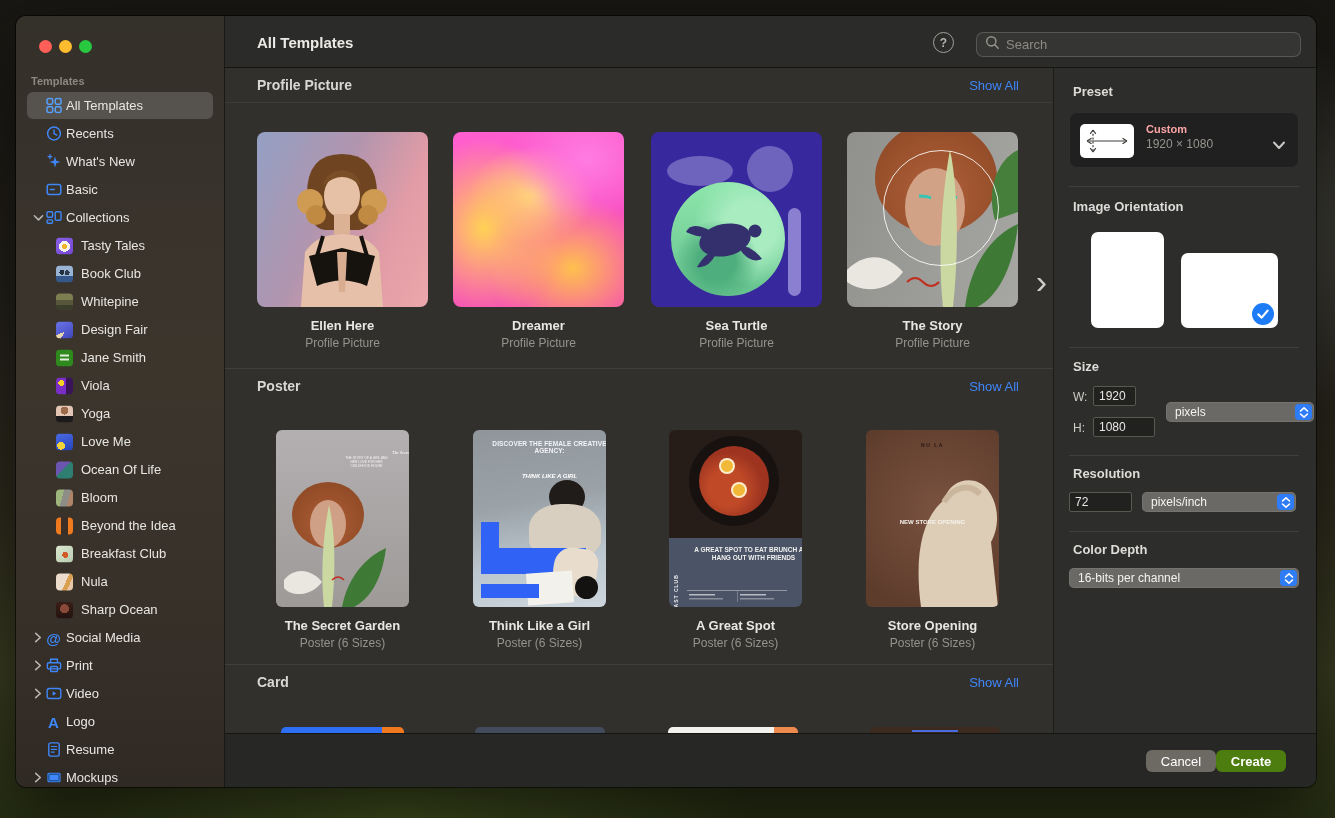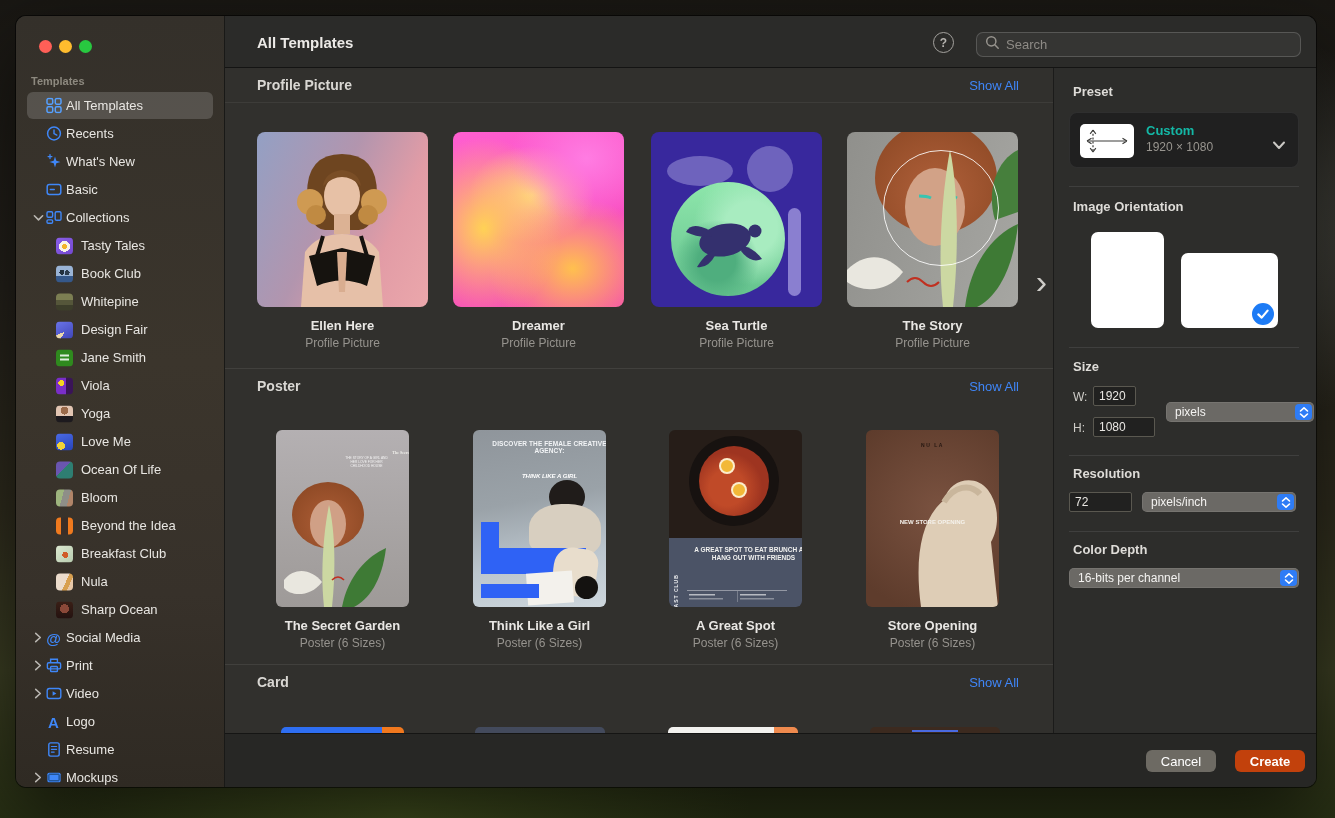--- a/index.html
+++ b/index.html
@@ -165,21 +165,21 @@
     background:#2d2d2b; border-left:1px solid #1b1b1a;
   }
   .p-label { position:absolute; left:19px; font-size:13px; font-weight:bold; color:#dedcd8; }
   .p-div { position:absolute; left:15px; width:230px; border-top:1px solid rgba(255,255,255,0.09); }
   .preset-btn {
     position:absolute; left:15px; top:44px; width:230px; height:56px; border-radius:8px;
     background:#202020; border:1px solid rgba(255,255,255,0.07); cursor:default;
   }
   .preset-ic { position:absolute; left:10px; top:11px; width:54px; height:34px; background:#fff; border-radius:5px; }
   .preset-txt { position:absolute; left:76px; top:10px; }
-  .preset-name { font-size:13px; font-weight:bold; color:#14b8a6; }
+  .preset-name { font-size:11px; font-weight:bold; color:#fca5a5; }
   .preset-dims { font-size:12px; color:#98958f; margin-top:2px; }
   .preset-chev { position:absolute; right:12px; top:23px; }
   .orient { position:absolute; background:#fff; border-radius:7px; cursor:default; }
   .or-port { left:37px; top:164px; width:73px; height:96px; }
   .or-land { left:127px; top:185px; width:97px; height:75px; }
   .or-check { position:absolute; right:4px; bottom:3px; width:22px; height:22px; }
   .fld {
     position:absolute; height:20px; background:#212120; border:1px solid #5a5850; border-radius:2px;
     color:#e9e7e3; font-size:12px; padding:0 5px; font-family:"Liberation Sans",sans-serif; outline:none;
   }
@@ -193,21 +193,21 @@
   .popup-cap { position:absolute; right:2px; top:2px; width:17px; height:16px; border-radius:4px; background:#2e7cf6;
     display:flex; align-items:center; justify-content:center; }
   
   .footer {
     position:absolute; left:209px; top:717px; width:1091px; height:54px;
     background:#272725; border-top:1px solid #151514;
   }
   .btn { position:absolute; top:16px; width:70px; height:22px; border-radius:6px; border:none;
     font-size:13px; color:#fff; font-family:"Liberation Sans",sans-serif; cursor:default; }
   .btn-cancel { right:100px; background:#6d6a63; }
-  .btn-create { right:11px; background:#c2410c; font-weight:bold; }
+  .btn-create { right:30px; background:#4d7c0f; font-weight:bold; }
 </style>
 </head>
 <body>
 
 <div class="window">
 
   <div class="sidebar">
     <span class="tl r" style="background:#ff5f57"></span>
     <span class="tl y" style="background:#febc2e"></span>
     <span class="tl g" style="background:#28c840"></span>

